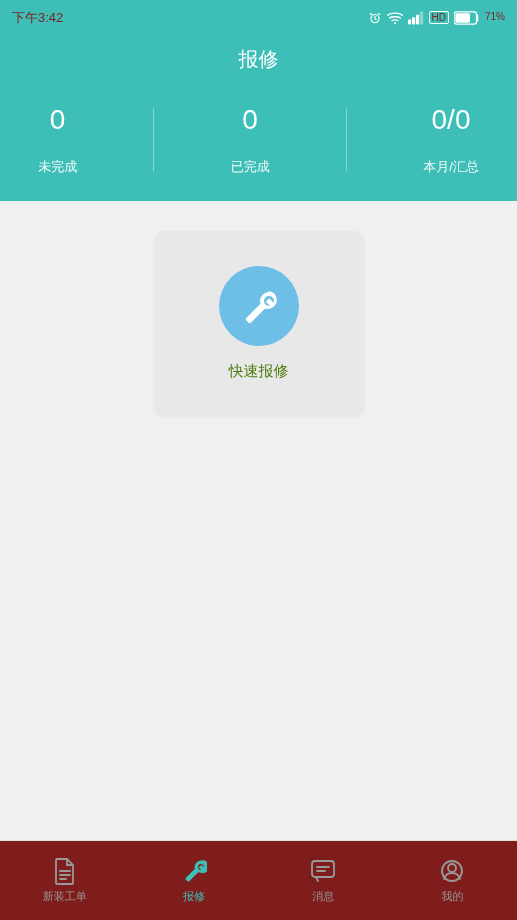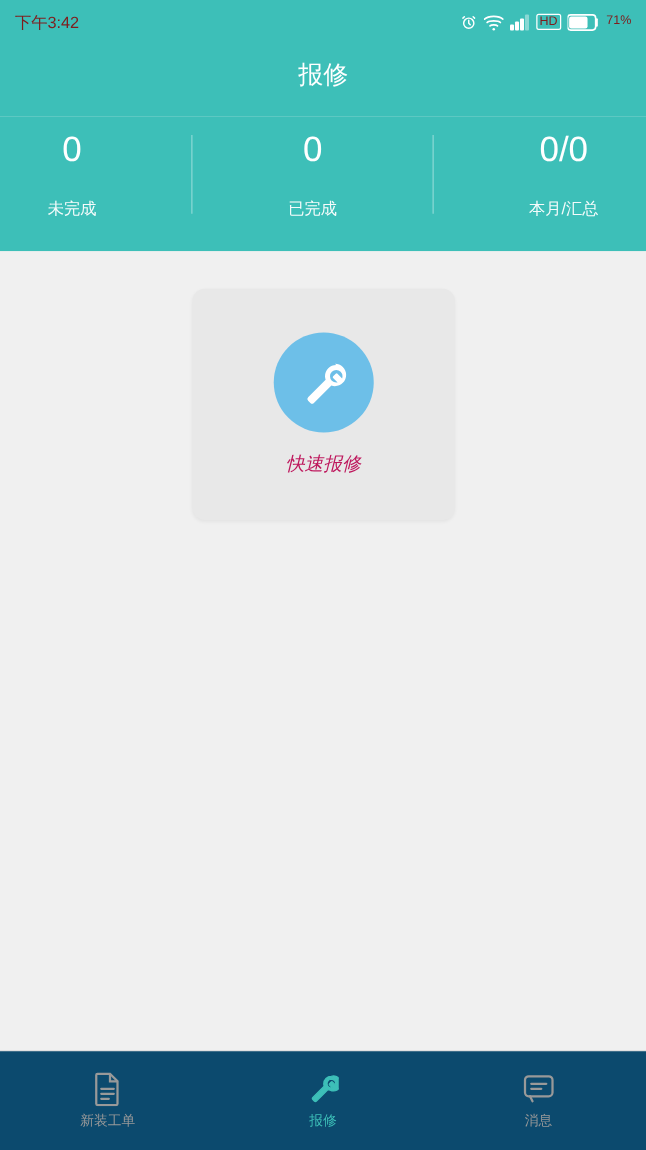--- a/index.html
+++ b/index.html
@@ -98,39 +98,38 @@
       border-radius: 50%;
       display: flex;
       align-items: center;
       justify-content: center;
     }
     .card-icon-circle.blue { background: #6dbfe8; }
     .card-icon-circle.green { background: #3dbfb8; }
 
     .card-label {
       font-size: 15px;
-      color: #be185d;
-      font-style: italic;
+      color: #4d7c0f;
     }
 
     
     .content-spacer {
       flex: 1;
       background: #f0f0f0;
       min-height: 300px;
     }
 
     
     .bottom-nav {
       position: absolute;
       bottom: 0;
       left: 0;
       width: 517px;
       height: 80px;
-      background: #0c4a6e;
+      background: #7f1d1d;
       display: flex;
       align-items: center;
       justify-content: space-around;
       border-top: 1px solid #e0e0e0;
     }
     .nav-item {
       display: flex;
       flex-direction: column;
       align-items: center;
       gap: 4px;
@@ -265,14 +264,24 @@
       <svg width="26" height="26" viewBox="0 0 26 26" fill="none">
         <rect x="2" y="3" width="22" height="16" rx="3" stroke="#999" stroke-width="1.8"></rect>
         <line x1="7" y1="9" x2="19" y2="9" stroke="#999" stroke-width="1.8" stroke-linecap="round"></line>
         <line x1="7" y1="13" x2="15" y2="13" stroke="#999" stroke-width="1.8" stroke-linecap="round"></line>
         <path d="M6 19l2 4" stroke="#999" stroke-width="1.8" stroke-linecap="round"></path>
       </svg>
     </div>
     <span class="nav-item-label">消息</span>
   </div>
 
+  <div class="nav-item">
+    <div class="nav-icon">
+      <svg width="26" height="26" viewBox="0 0 26 26" fill="none">
+        <circle cx="13" cy="13" r="10" stroke="#999" stroke-width="1.8"></circle>
+        <circle cx="13" cy="10" r="4" stroke="#999" stroke-width="1.8"></circle>
+        <path d="M5 21c1-4 4-6 8-6s7 2 8 6" stroke="#999" stroke-width="1.8" stroke-linecap="round"></path>
+      </svg>
+    </div>
+    <span class="nav-item-label">我的</span>
+  </div>
 
 </div>
 
 </body></html>

